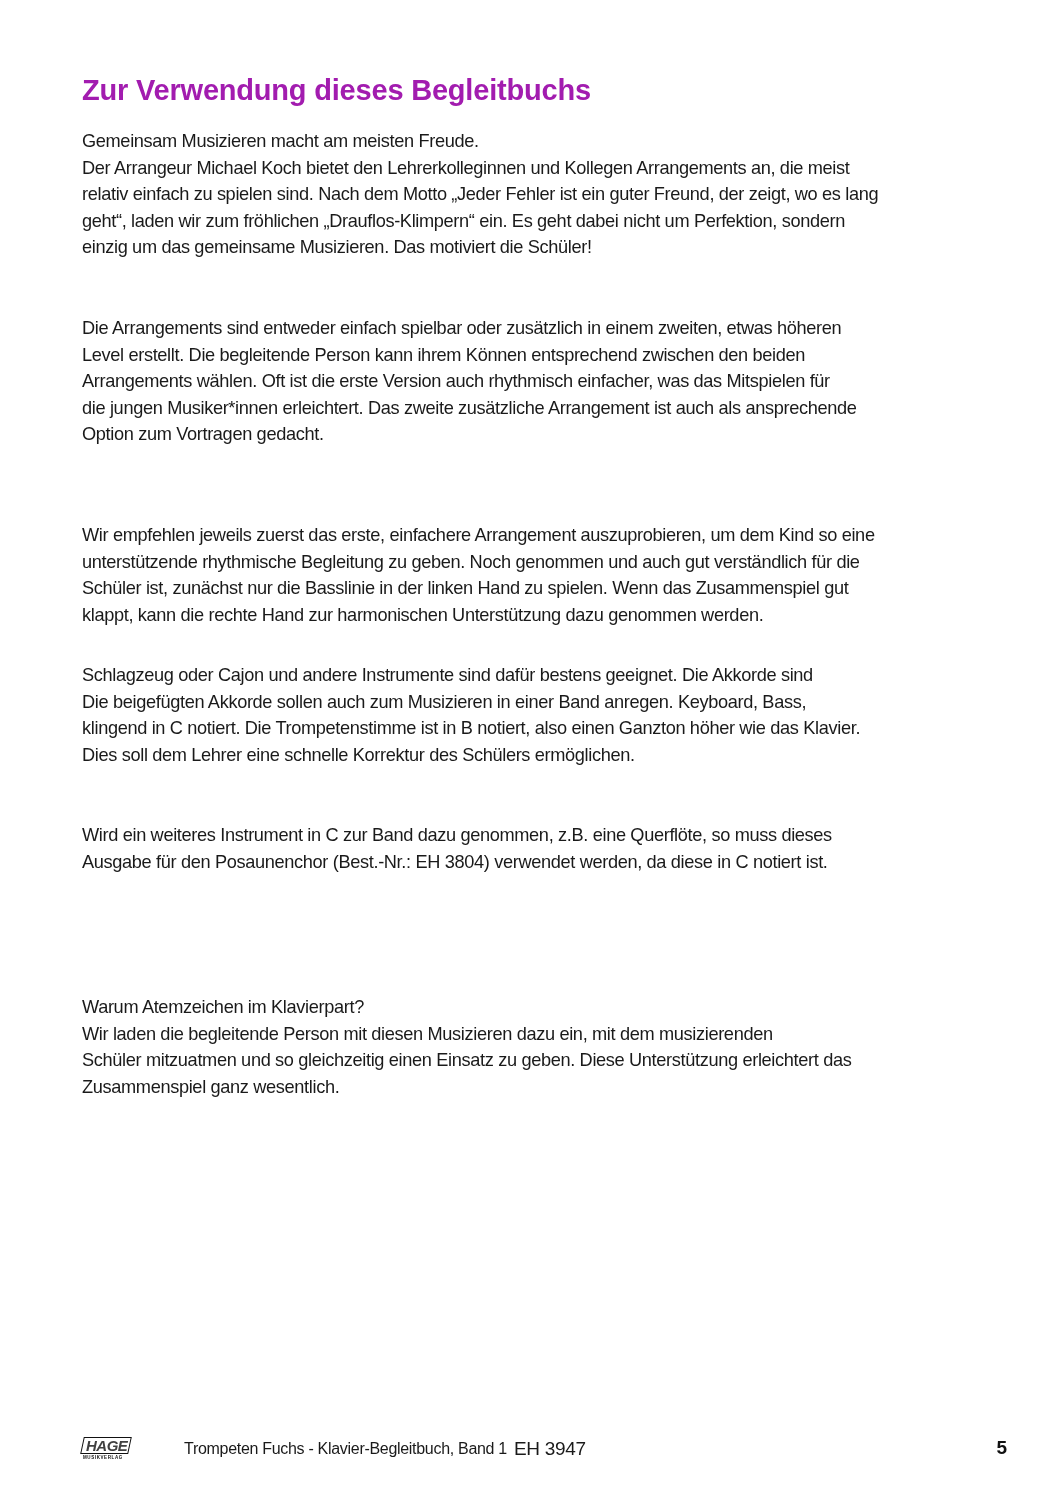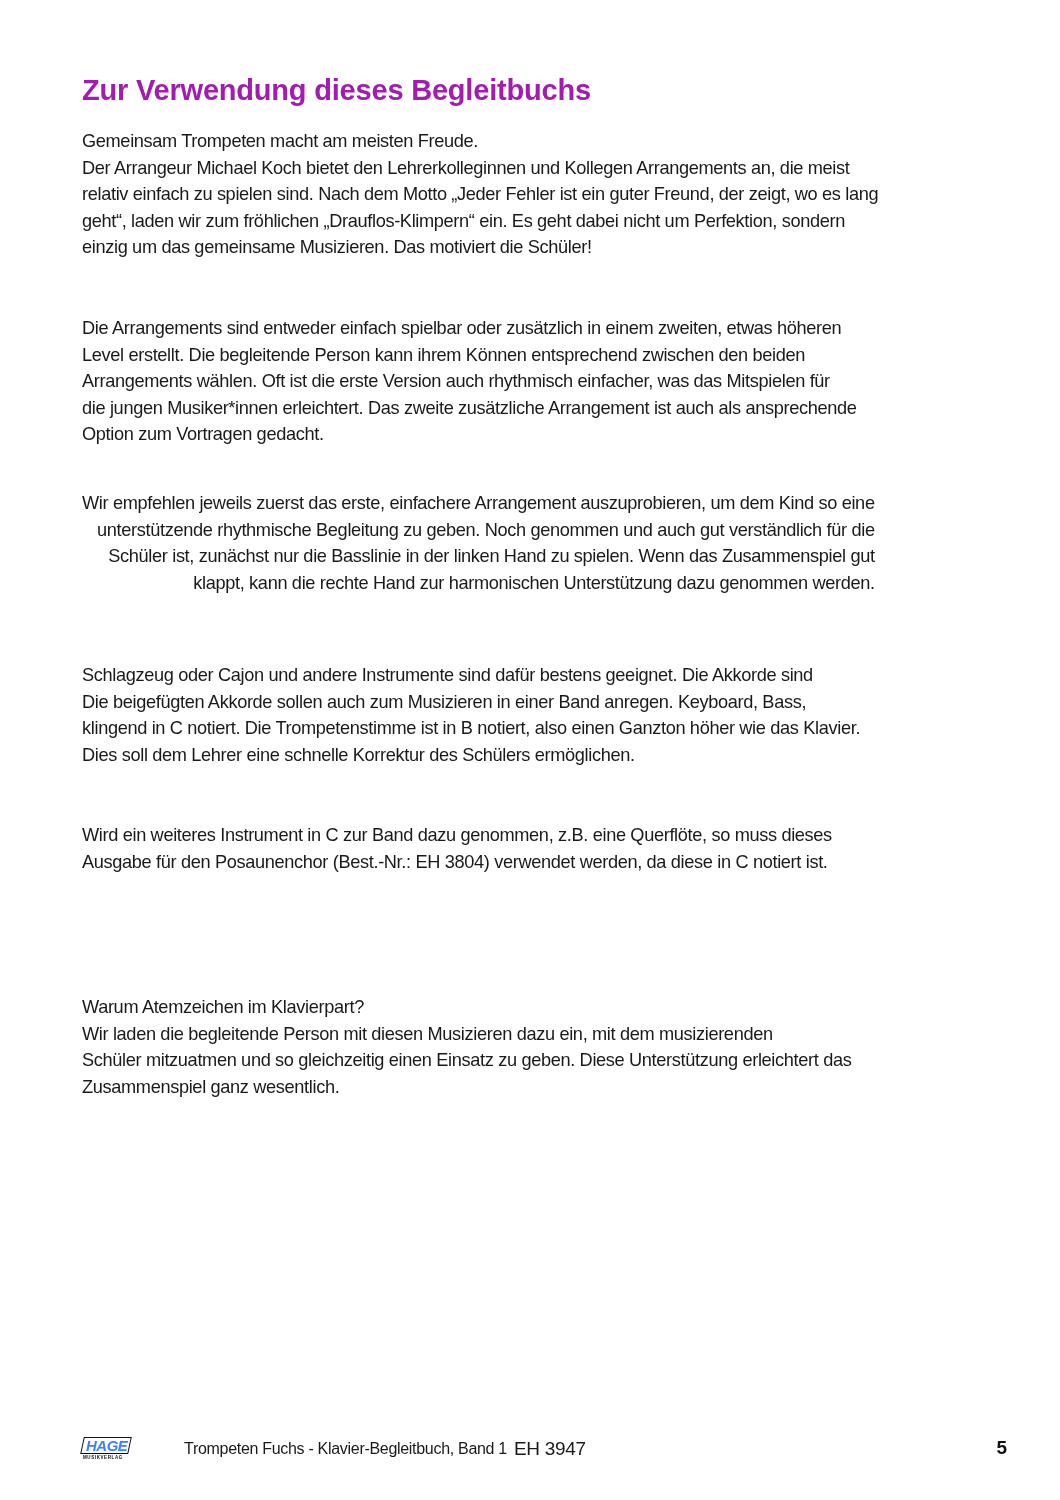--- a/index.html
+++ b/index.html
@@ -36,21 +36,21 @@
       margin: 0;
       font-size: 18.2px;
       line-height: 26.5px;
       letter-spacing: -0.35px;
       color: #1a1a1a;
       white-space: nowrap;
     }
     .para .line { display: block; }
     .p1 { position: absolute; top: 0px; }
     .p2 { position: absolute; top: 187px; }
-    .p3 { position: absolute; top: 362px; text-align: right; }
+    .p3 { position: absolute; top: 394px; }
     .p4 { position: absolute; top: 534px; }
     .p5 { position: absolute; top: 694px; }
     .p6 { position: absolute; top: 828px; margin-top: 38px; }
 
     .footer {
       position: absolute;
       left: 82px;
       top: 1436px;
       width: 925px;
       height: 26px;
@@ -73,21 +73,21 @@
       box-sizing: border-box;
     }
     .logo-text {
       position: absolute;
       left: 4px;
       top: 0px;
       font-size: 15px;
       font-weight: bold;
       font-style: italic;
       letter-spacing: -0.5px;
-      color: #3b82f6;
+      color: #404040;
       line-height: 19px;
     }
     .logo-sub {
       position: absolute;
       left: 1px;
       top: 19px;
       font-size: 4.5px;
       font-weight: bold;
       letter-spacing: 0.6px;
       color: #111;
@@ -125,21 +125,21 @@
     }
   </style>
 </head>
 <body>
 
 <h1 class="page-title">Zur Verwendung dieses Begleitbuchs</h1>
 
 <div class="content">
 
   <p class="para p1">
-    <span class="line">Gemeinsam Trompeten macht am meisten Freude.</span>
+    <span class="line">Gemeinsam Musizieren macht am meisten Freude.</span>
     <span class="line">Der Arrangeur Michael Koch bietet den Lehrerkolleginnen und Kollegen Arrangements an, die meist</span>
     <span class="line">relativ einfach zu spielen sind. Nach dem Motto „Jeder Fehler ist ein guter Freund, der zeigt, wo es lang</span>
     <span class="line">geht“, laden wir zum fröhlichen „Drauflos-Klimpern“ ein. Es geht dabei nicht um Perfektion, sondern</span>
     <span class="line">einzig um das gemeinsame Musizieren. Das motiviert die Schüler!</span>
   </p>
 
   <p class="para p2">
     <span class="line">Die Arrangements sind entweder einfach spielbar oder zusätzlich in einem zweiten, etwas höheren</span>
     <span class="line">Level erstellt. Die begleitende Person kann ihrem Können entsprechend zwischen den beiden</span>
     <span class="line">Arrangements wählen. Oft ist die erste Version auch rhythmisch einfacher, was das Mitspielen für</span>

